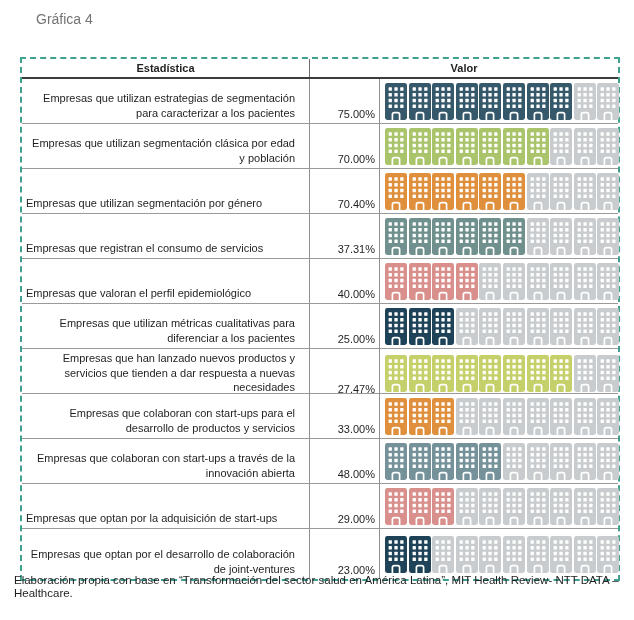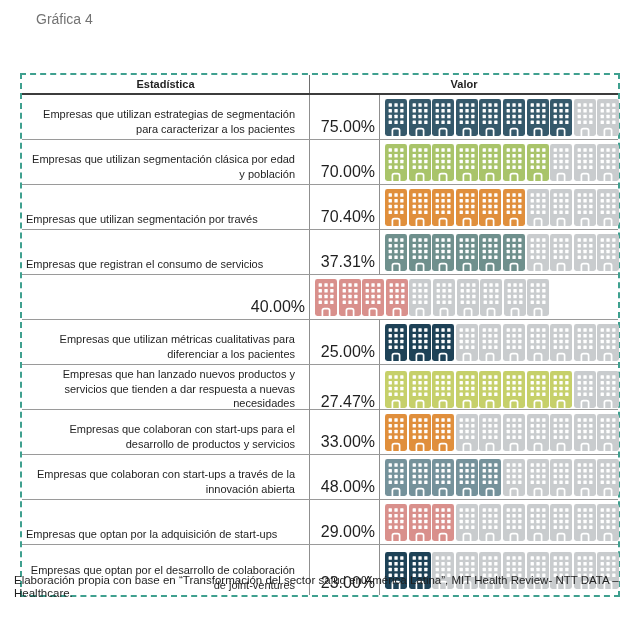--- a/index.html
+++ b/index.html
@@ -24,21 +24,20 @@
     color: #737373;
   }
   .table {
     position: absolute;
     top: 57px;
     left: 20px;
     width: 600px;
     border: 2px dashed #3fa08f;
     background: #ffffff;
     box-sizing: border-box;
-    margin-top: 16px;
   }
   .thead {
     display: grid;
     grid-template-columns: 288px 1fr;
     border-bottom: 2px solid #3c3c3c;
   }
   .th {
     font-size: 11px;
     font-weight: bold;
     text-align: center;
@@ -58,21 +57,21 @@
   .cell { box-sizing: border-box; }
   .label {
     font-size: 11px;
     line-height: 14.5px;
     padding: 2px 14px 3px 4px;
     display: flex;
     align-items: flex-end;
     border-right: 1px solid #8f8f8f;
   }
   .value {
-    font-size: 16px;
+    font-size: 11px;
     display: flex;
     align-items: flex-end;
     justify-content: flex-end;
     padding: 0 4px 3px 0;
     border-right: 1px solid #8f8f8f;
   }
   .picto {
     display: flex;
     align-items: center;
     gap: 1.6px;
@@ -434,21 +433,21 @@
               <rect x="15.2" y="15.7" width="3.3" height="3.5" rx="0.5" fill="#ffffff"></rect>
               <rect x="3.6" y="21.4" width="3.3" height="3.5" rx="0.5" fill="#ffffff"></rect>
               <rect x="9.4" y="21.4" width="3.3" height="3.5" rx="0.5" fill="#ffffff"></rect>
               <rect x="15.2" y="21.4" width="3.3" height="3.5" rx="0.5" fill="#ffffff"></rect>
       <path d="M7.4 37 L7.4 31.6 Q7.4 29.6 9.4 29.6 L12.6 29.6 Q14.6 29.6 14.6 31.6 L14.6 37" fill="none" stroke="#ffffff" stroke-width="1.7"></path>
     </svg>
           </div>
   </div>
 
   <div class="row">
-    <div class="cell label">Empresas que utilizan segmentación por través</div>
+    <div class="cell label">Empresas que utilizan segmentación por género</div>
     <div class="cell value">70.40%</div>
     <div class="cell picto">
             <svg class="bld" viewBox="0 0 22 37" xmlns="http://www.w3.org/2000/svg">
       <rect x="0" y="0" width="22" height="37" rx="2.4" fill="#e08f3c"></rect>
       <rect x="3.6" y="4.3" width="3.3" height="3.5" rx="0.5" fill="#ffffff"></rect>
               <rect x="9.4" y="4.3" width="3.3" height="3.5" rx="0.5" fill="#ffffff"></rect>
               <rect x="15.2" y="4.3" width="3.3" height="3.5" rx="0.5" fill="#ffffff"></rect>
               <rect x="3.6" y="10" width="3.3" height="3.5" rx="0.5" fill="#ffffff"></rect>
               <rect x="9.4" y="10" width="3.3" height="3.5" rx="0.5" fill="#ffffff"></rect>
               <rect x="15.2" y="10" width="3.3" height="3.5" rx="0.5" fill="#ffffff"></rect>
@@ -768,20 +767,21 @@
               <rect x="15.2" y="15.7" width="3.3" height="3.5" rx="0.5" fill="#ffffff"></rect>
               <rect x="3.6" y="21.4" width="3.3" height="3.5" rx="0.5" fill="#ffffff"></rect>
               <rect x="9.4" y="21.4" width="3.3" height="3.5" rx="0.5" fill="#ffffff"></rect>
               <rect x="15.2" y="21.4" width="3.3" height="3.5" rx="0.5" fill="#ffffff"></rect>
       <path d="M7.4 37 L7.4 31.6 Q7.4 29.6 9.4 29.6 L12.6 29.6 Q14.6 29.6 14.6 31.6 L14.6 37" fill="none" stroke="#ffffff" stroke-width="1.7"></path>
     </svg>
           </div>
   </div>
 
   <div class="row">
+    <div class="cell label">Empresas que valoran el perfil epidemiológico</div>
     <div class="cell value">40.00%</div>
     <div class="cell picto">
             <svg class="bld" viewBox="0 0 22 37" xmlns="http://www.w3.org/2000/svg">
       <rect x="0" y="0" width="22" height="37" rx="2.4" fill="#d9908c"></rect>
       <rect x="3.6" y="4.3" width="3.3" height="3.5" rx="0.5" fill="#ffffff"></rect>
               <rect x="9.4" y="4.3" width="3.3" height="3.5" rx="0.5" fill="#ffffff"></rect>
               <rect x="15.2" y="4.3" width="3.3" height="3.5" rx="0.5" fill="#ffffff"></rect>
               <rect x="3.6" y="10" width="3.3" height="3.5" rx="0.5" fill="#ffffff"></rect>
               <rect x="9.4" y="10" width="3.3" height="3.5" rx="0.5" fill="#ffffff"></rect>
               <rect x="15.2" y="10" width="3.3" height="3.5" rx="0.5" fill="#ffffff"></rect>

